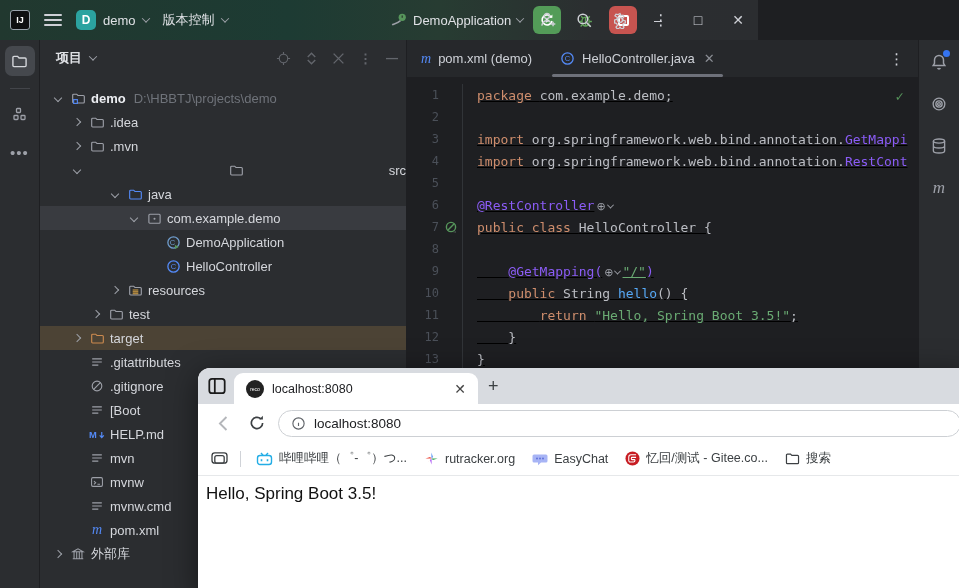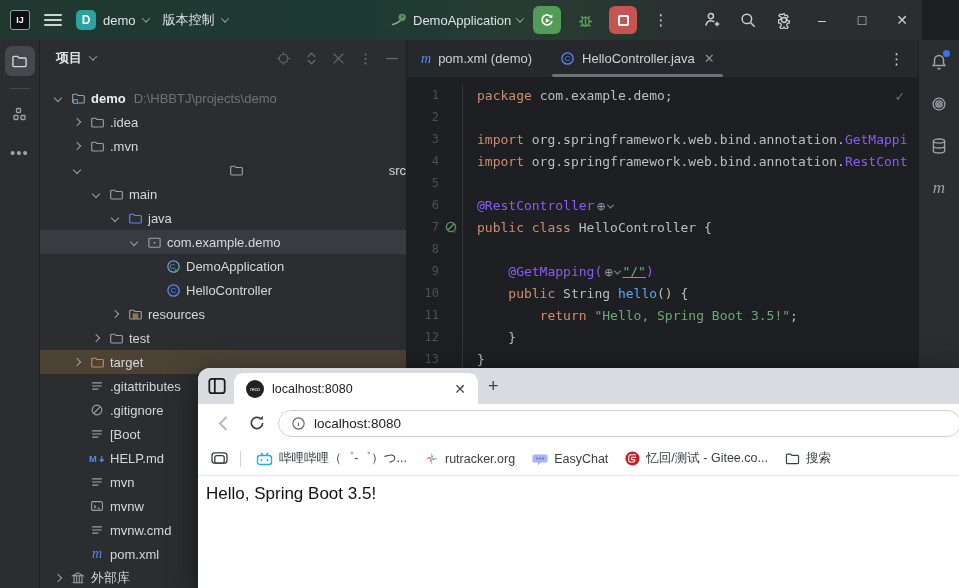--- a/index.html
+++ b/index.html
@@ -1,20 +1,20 @@
 <!DOCTYPE html>
 <html><head>
 <meta charset="utf-8">
 <style>
   * { margin:0; padding:0; box-sizing:border-box; }
   html,body { width:959px; height:588px; overflow:hidden; }
   body { position:relative; background:#1e1f22; font-family:"Liberation Sans", sans-serif; -webkit-font-smoothing:antialiased; }
 
   
-  .titlebar { position:absolute; left:0; top:0; width:922px; height:40px;
+  .titlebar { position:absolute; left:0; top:0; width:758px; height:40px;
     background:linear-gradient(90deg,#21382f 0%,#1d3b33 38%,#273c32 58%,#2b2e30 78%,#2b2d30 100%);
     display:flex; align-items:center; color:#dfe1e5; font-size:13px; }
   .tb-left { display:flex; align-items:center; gap:14px; padding-left:10px; }
   .ij-logo { width:20px; height:20px; border-radius:3px; background:#0e0f11; border:1px solid #9aa3ad;
     color:#fff; font-size:9px; font-weight:bold; display:flex; align-items:center; justify-content:center; }
   .hamburger { width:18px; display:flex; flex-direction:column; gap:3px; cursor:pointer; }
   .hamburger span { height:2px; background:#ced0d6; border-radius:1px; }
   .proj-sel { display:flex; align-items:center; gap:7px; cursor:pointer; }
   .d-badge { width:20px; height:20px; border-radius:5px; background:#2ba3a0; color:#fff; font-weight:bold;
     font-size:12px; display:flex; align-items:center; justify-content:center; }
@@ -65,21 +65,21 @@
   .editor { flex:1; background:#1e1f22; position:relative; overflow:hidden; }
   .etabs { height:38px; background:#26282b; display:flex; align-items:stretch; border-bottom:1px solid #1e1f22; }
   .etab { display:flex; align-items:center; gap:7px; padding:0 14px; color:#cfd2d8; font-size:13px; position:relative; cursor:pointer; }
   .etab .eclose { color:#8b8e95; font-size:13px; margin-left:2px; }
   .etab.active::after { content:""; position:absolute; left:6px; right:6px; bottom:0; height:3px; background:#6e717a; border-radius:2px; }
   .etabs-more { margin-left:auto; display:flex; align-items:center; padding-right:14px; color:#ced0d6; font-size:15px; cursor:pointer; }
   .code { position:relative; padding-top:6px; font-family:"DejaVu Sans Mono","Liberation Mono", monospace; font-size:13px; }
   .cline { height:22px; display:flex; align-items:center; white-space:pre; }
   .lnum { width:32px; text-align:right; color:#4b5059; flex:none; font-size:12px; }
   .lgut { width:24px; flex:none; display:flex; justify-content:center; align-items:center; border-right:1px solid #313438; align-self:stretch; }
-  .ltext { padding-left:14px; }
+  .ltext { padding-left:14px;text-decoration:underline; }
   .tok-kw { color:#cf8e6d; } .tok-pl { color:#bcbec4; } .tok-ann { color:#8b5cf6; }
   .tok-str { color:#6aab73; } .tok-stru { color:#6aab73; text-decoration:underline; } .tok-fn { color:#56a8f5; }
   .inlay { display:inline-flex; align-items:center; font-family:"Liberation Sans",sans-serif; color:#9da0a8; font-size:11px; margin:0 2px; }
   .inlay .ichev { width:5px; height:5px; border-right:1.2px solid #9da0a8; border-bottom:1.2px solid #9da0a8; transform:rotate(45deg) translate(-1px,-1px); margin-left:2px; }
   .check { position:absolute; top:10px; right:14px; color:#549159; font-size:14px; font-weight:bold; }
 
   
   .browser { position:absolute; left:198px; top:368px; width:775px; height:225px; z-index:10;
     border-radius:12px 12px 0 0; box-shadow:0 6px 30px rgba(0,0,0,.5); overflow:hidden; background:#fff; }
   .btabstrip { height:36px; background:#d8dbe0; display:flex; align-items:flex-end; padding-left:8px; }
@@ -262,31 +262,20 @@
           <span class="tarrow">
             <i class="exp"></i>
           </span>
           <span class="ticon">
             <svg width="15" height="15" viewBox="0 0 16 16" fill="none" stroke="#9da0a8" stroke-width="1.2">
               <path d="M1.8 4.4a1 1 0 0 1 1-1h3.2l1.4 1.4h5.8a1 1 0 0 1 1 1v6a1 1 0 0 1-1 1H2.8a1 1 0 0 1-1-1z"></path>
             </svg>
           </span>
           <span class="tlabel">src</span>
         </div>
-        <div class="trow" style="padding-left: 46px;">
-          <span class="tarrow">
-            <i class="exp"></i>
-          </span>
-          <span class="ticon">
-            <svg width="15" height="15" viewBox="0 0 16 16" fill="none" stroke="#9da0a8" stroke-width="1.2">
-              <path d="M1.8 4.4a1 1 0 0 1 1-1h3.2l1.4 1.4h5.8a1 1 0 0 1 1 1v6a1 1 0 0 1-1 1H2.8a1 1 0 0 1-1-1z"></path>
-            </svg>
-          </span>
-          <span class="tlabel">main</span>
-        </div>
         <div class="trow" style="padding-left: 65px;">
           <span class="tarrow">
             <i class="exp"></i>
           </span>
           <span class="ticon">
             <svg width="15" height="15" viewBox="0 0 16 16" fill="none" stroke="#548af7" stroke-width="1.2">
               <path d="M1.8 4.4a1 1 0 0 1 1-1h3.2l1.4 1.4h5.8a1 1 0 0 1 1 1v6a1 1 0 0 1-1 1H2.8a1 1 0 0 1-1-1z"></path>
             </svg>
           </span>
           <span class="tlabel">java</span>

